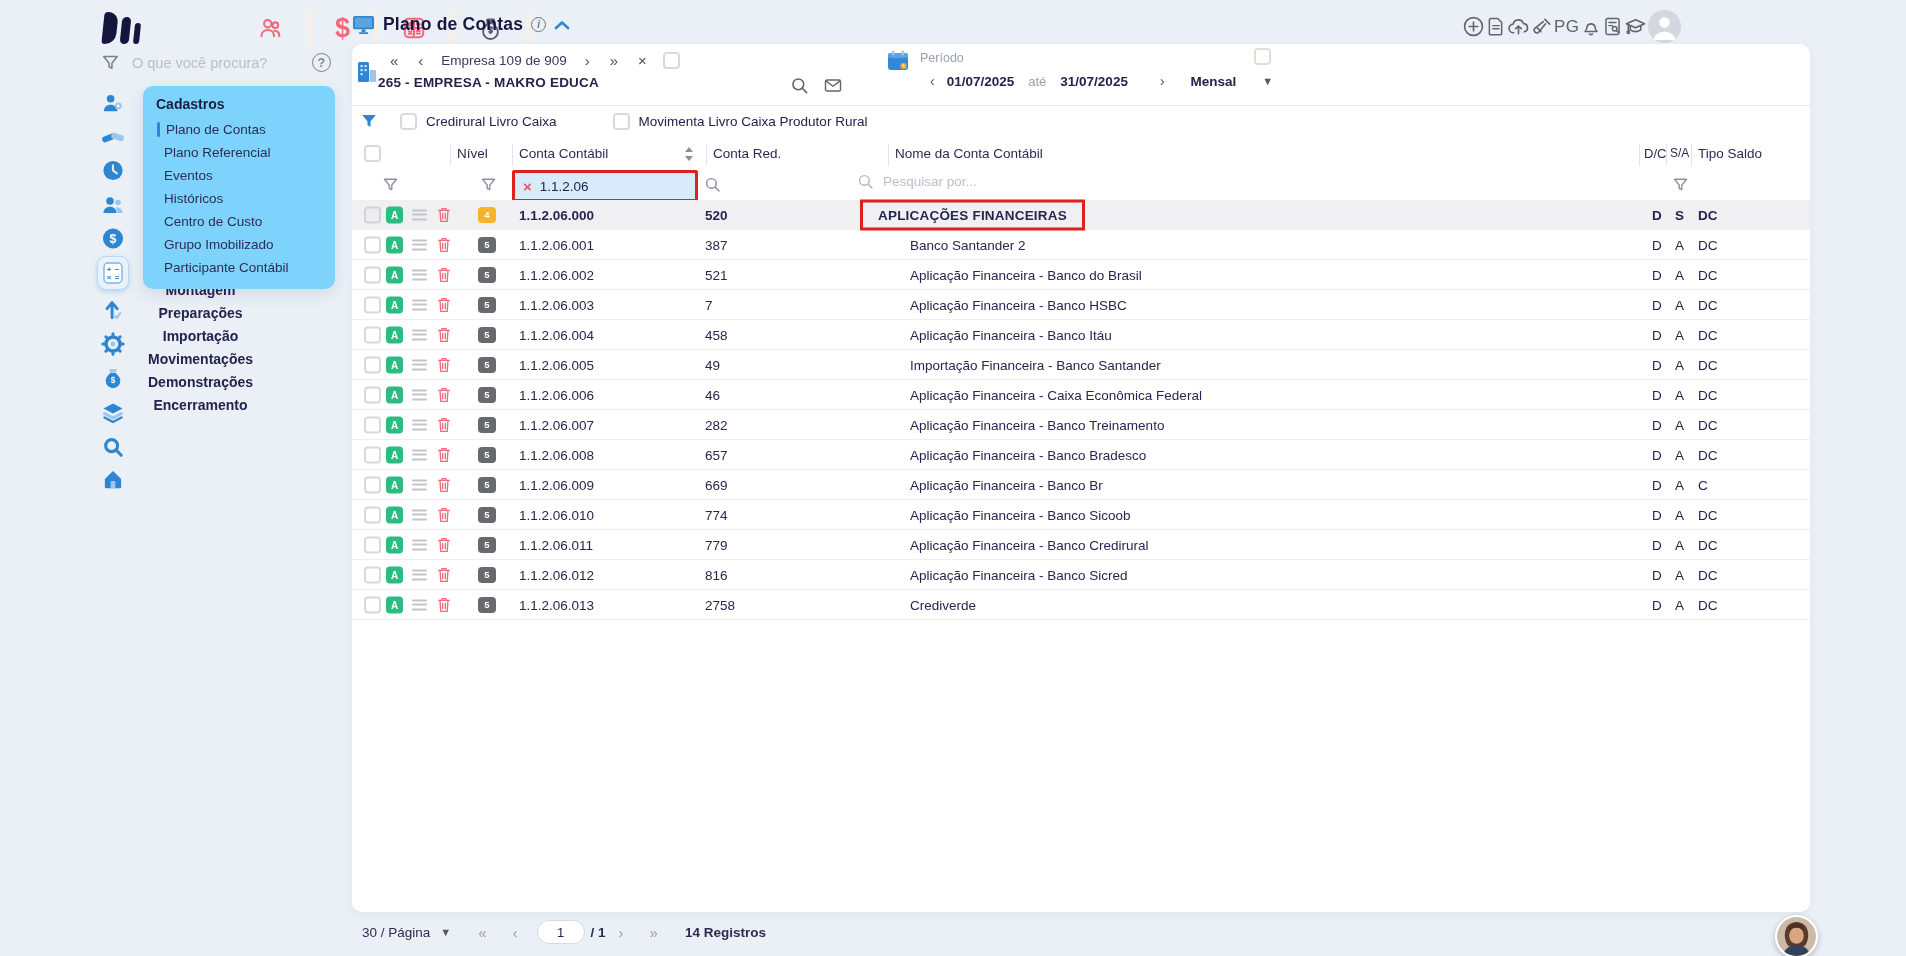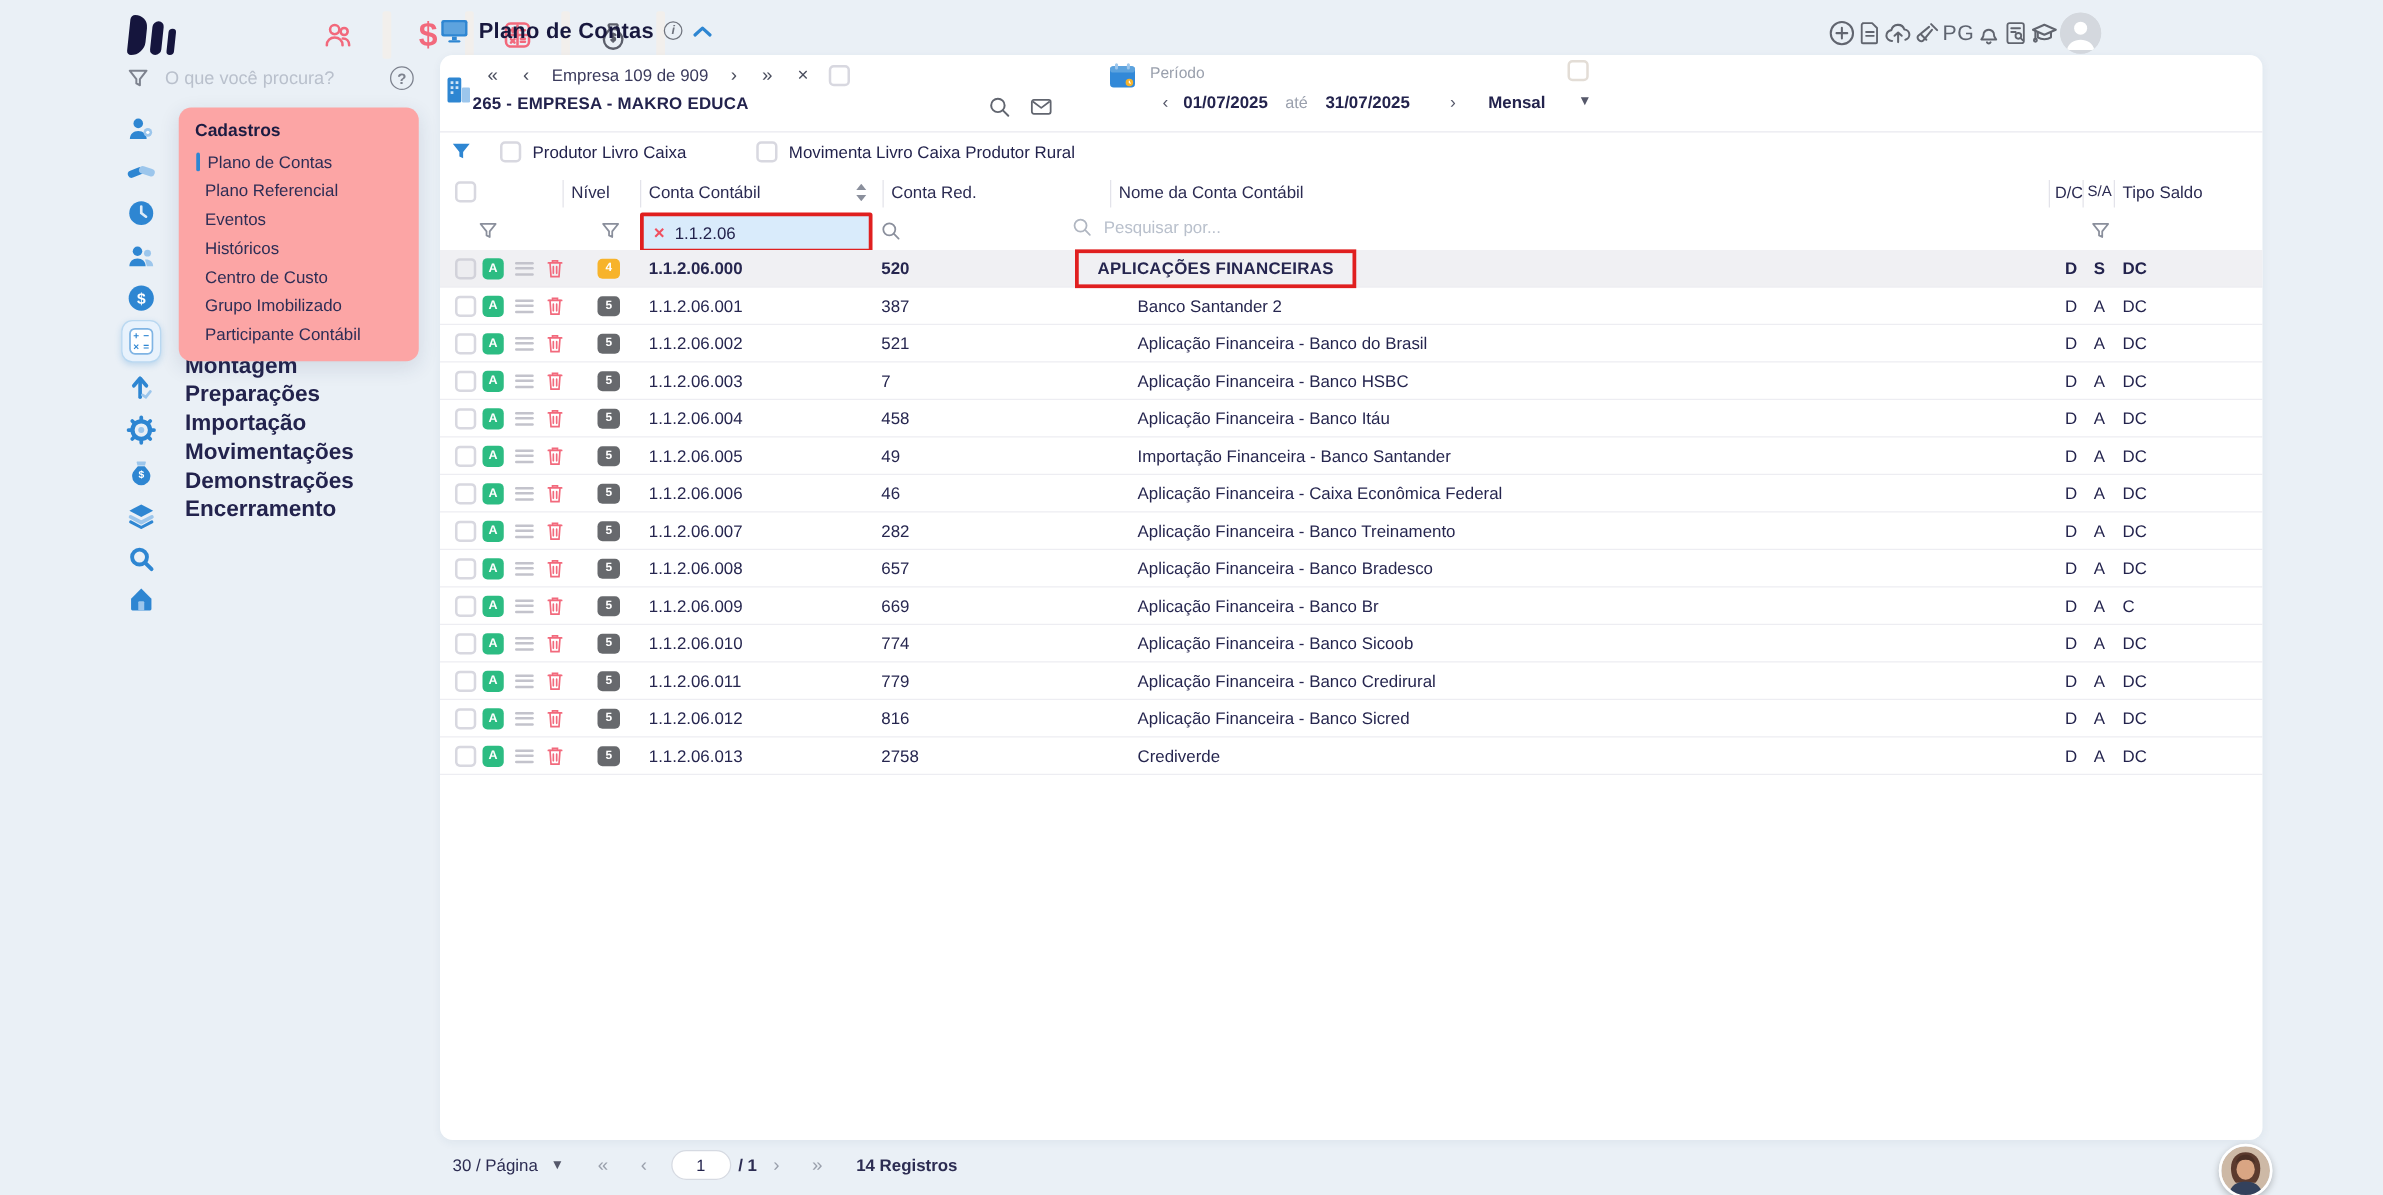--- a/index.html
+++ b/index.html
@@ -30,28 +30,28 @@
            color:#7d828e; font-size:12px; font-weight:700; display:flex; align-items:center; justify-content:center; }
 
   
   .rail { left:97px; top:88px; width:32px; }
   .rail .ric { position:absolute; left:50%; transform:translateX(-50%); cursor:pointer; }
   .rail-active-box { width:32px; height:34px; background:#e8f2fc; border:1.5px solid #b9d8f1;
         border-radius:9px; display:flex; align-items:center; justify-content:center;
         box-shadow:0 2px 5px rgba(46,134,210,.25); }
 
   
-  .menu-panel { left:143px; top:86px; width:192px; background:#fca5a5; border-radius:10px;
+  .menu-panel { left:143px; top:86px; width:192px; background:#7dd3fc; border-radius:10px;
      box-shadow:0 5px 16px rgba(30,50,90,.12); padding:10px 0 10px; z-index:5; }
   .menu-panel .gtitle { font-weight:700; font-size:14px; color:#1c1c42; padding:0 0 6px 13px; }
   .menu-item { font-size:13.5px; color:#2d2d55; padding:4px 6px 4px 21px; display:flex; align-items:center; cursor:pointer; }
   .menu-item.active { padding-left:14px; }
   .menu-item.active .bar { width:3px; height:15px; background:#2e86d2; border-radius:2px; margin-right:6px; }
   .menu-sections { left:148px; top:278px; }
-  .menu-section { font-weight:700; font-size:18px; color:#23234d; padding:4px 0; height:23px; cursor:pointer; }
+  .menu-section { font-weight:700; font-size:14px; color:#23234d; padding:4px 0; height:23px; cursor:pointer;text-align:center; }
 
   
   .page-header { left:352px; top:14px; display:flex; align-items:center; gap:8px; }
   .page-title { font-size:17.5px; font-weight:800; color:#18183e; letter-spacing:.2px; }
   .info-circ { width:15px; height:15px; border:1.4px solid #70747e; border-radius:50%; color:#70747e;
      font-size:10px; font-weight:700; display:flex; align-items:center; justify-content:center; font-style:italic; }
 
   
   .card { left:352px; top:44px; width:1458px; height:868px; background:#fff; border-radius:10px;
           box-shadow:0 2px 8px rgba(40,60,100,.06); position:absolute; }
@@ -451,21 +451,21 @@
   </div>
 
   <div class="filter-bar">
     <span class="fb-funnel">
       <svg width="18" height="18" viewBox="0 0 24 24">
           <path d="M3 4h18l-7 8.8v6.7l-4-2v-4.7z" fill="#2e86d2"></path>
         </svg>
       </span>
     <span class="fb-item">
       <span class="cb"></span>
-      <span class="fb-label">Produtor Livro Caixa</span>
+      <span class="fb-label">Credirural Livro Caixa</span>
     </span>
     <span class="fb-item" style="margin-left:56px;">
       <span class="cb"></span>
       <span class="fb-label">Movimenta Livro Caixa Produtor Rural</span>
     </span>
   </div>
 
   <div class="thead">
     <span class="cb hcell" style="left:12px; top:9px;"></span>
     <span class="vsep" style="left:98px;"></span>

